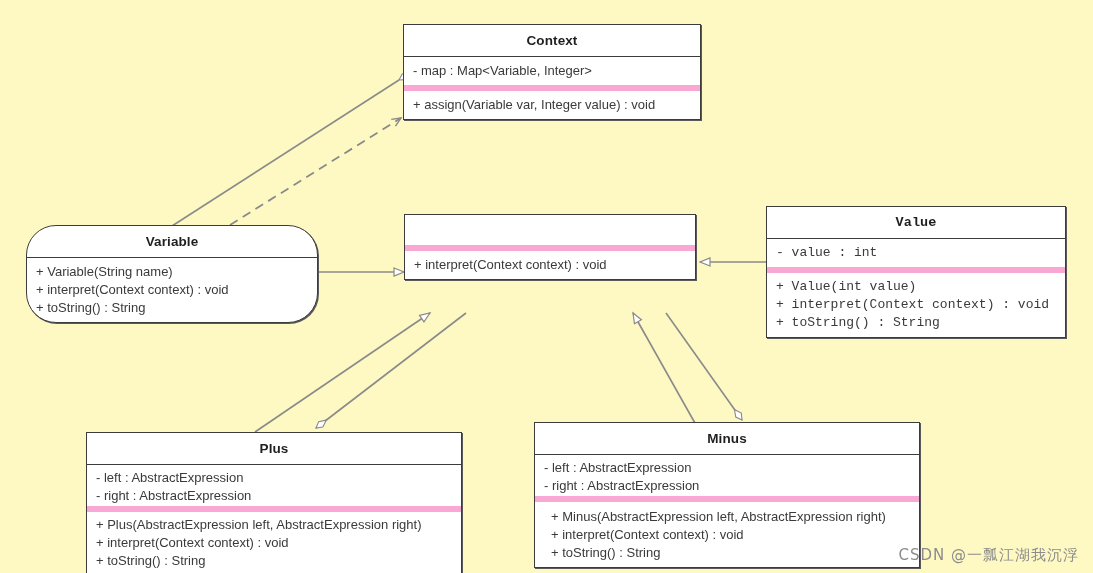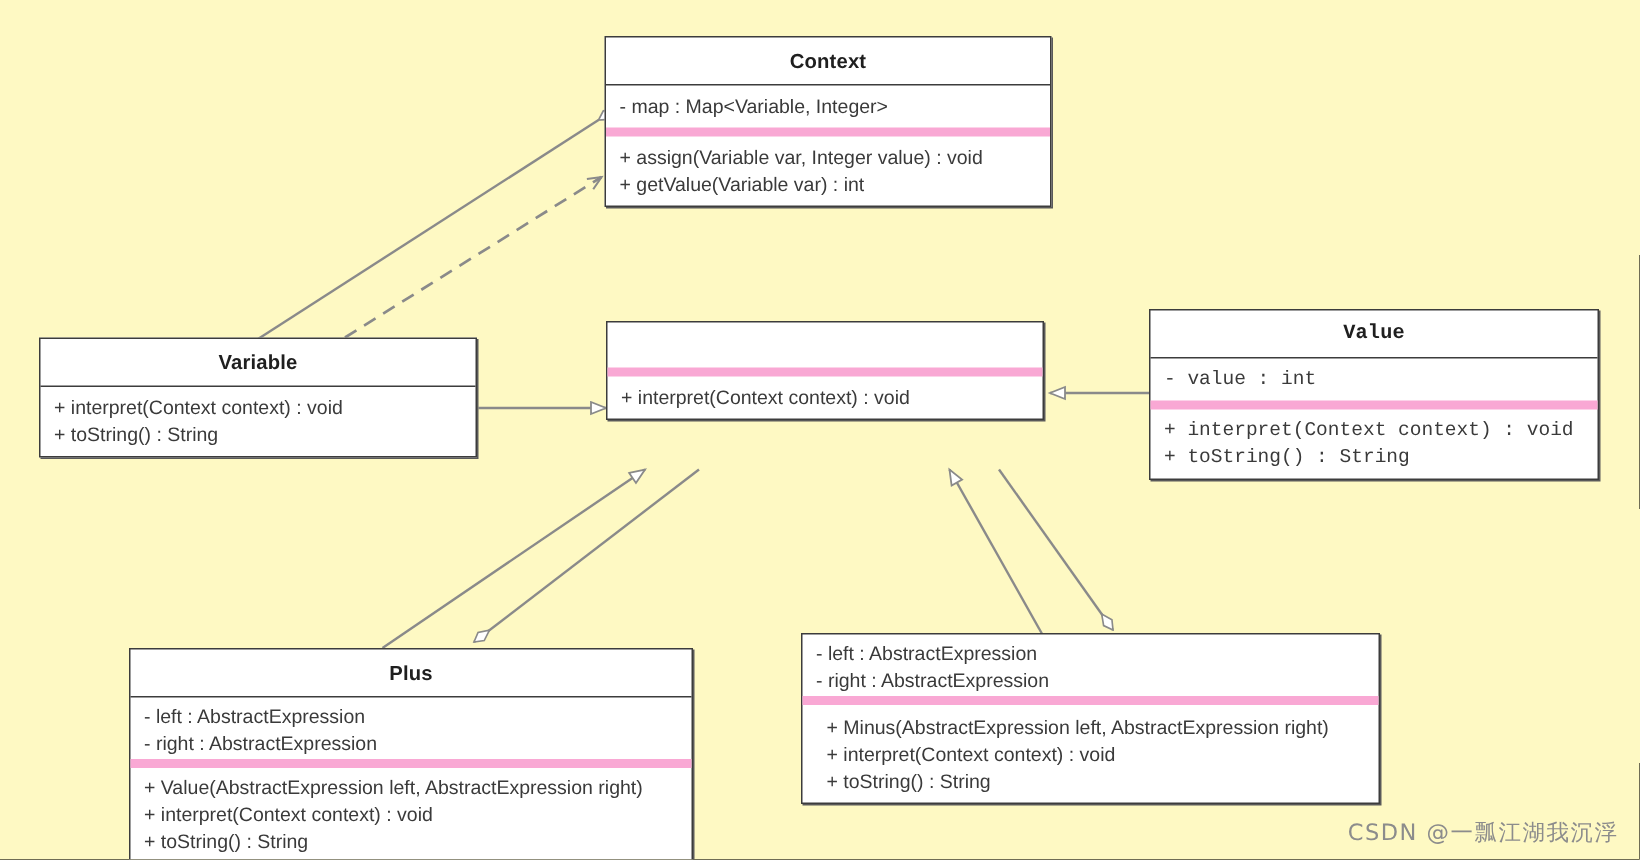--- a/index.html
+++ b/index.html
@@ -121,64 +121,66 @@
     </g>
   </svg>
 
   <div class="uml-class" style="left:403px; top:24px; width:298px;">
     <div class="uml-title">Context</div>
     <div class="uml-compartment">
       <div class="uml-line">- map : Map&lt;Variable, Integer&gt;</div>
     </div>
     <div class="uml-compartment">
       <div class="uml-line">+ assign(Variable var, Integer value) : void</div>
-      <div class="uml-line">+ getValue(Variable var) : int</div>
     </div>
   </div>
 
-  <div class="uml-class" style="left:26px; top:225px; width:292px;">
+  <div class="uml-class" style="left:26px; top:225px; width:292px;border-radius:30px;">
     <div class="uml-title">Variable</div>
     <div class="uml-compartment">
+      <div class="uml-line">+ Variable(String name)</div>
       <div class="uml-line">+ interpret(Context context) : void</div>
       <div class="uml-line">+ toString() : String</div>
     </div>
   </div>
 
   <div class="uml-class" style="left:404px; top:214px; width:292px;">
     <div class="uml-compartment empty"></div>
     <div class="uml-compartment">
       <div class="uml-line">+ interpret(Context context) : void</div>
     </div>
   </div>
 
   <div class="uml-class" style="left:766px; top:206px; width:300px;font-family:Liberation Mono, monospace;">
     <div class="uml-title">Value</div>
     <div class="uml-compartment">
       <div class="uml-line">- value : int</div>
     </div>
     <div class="uml-compartment">
+      <div class="uml-line">+ Value(int value)</div>
       <div class="uml-line">+ interpret(Context context) : void</div>
       <div class="uml-line">+ toString() : String</div>
     </div>
   </div>
 
   <div class="uml-class" style="left:86px; top:432px; width:376px;">
     <div class="uml-title">Plus</div>
     <div class="uml-compartment" style="padding-top:4px; padding-bottom:1px;">
       <div class="uml-line">- left : AbstractExpression</div>
       <div class="uml-line">- right : AbstractExpression</div>
     </div>
     <div class="uml-compartment" style="padding-top:4px;">
-      <div class="uml-line">+ Value(AbstractExpression left, AbstractExpression right)</div>
+      <div class="uml-line">+ Plus(AbstractExpression left, AbstractExpression right)</div>
       <div class="uml-line">+ interpret(Context context) : void</div>
       <div class="uml-line">+ toString() : String</div>
     </div>
   </div>
 
   <div class="uml-class" style="left:534px; top:422px; width:386px;">
+    <div class="uml-title">Minus</div>
     <div class="uml-compartment" style="padding-top:4px; padding-bottom:1px;">
       <div class="uml-line">- left : AbstractExpression</div>
       <div class="uml-line">- right : AbstractExpression</div>
     </div>
     <div class="uml-compartment" style="padding-top:6px;padding-left:16px;">
       <div class="uml-line">+ Minus(AbstractExpression left, AbstractExpression right)</div>
       <div class="uml-line">+ interpret(Context context) : void</div>
       <div class="uml-line">+ toString() : String</div>
     </div>
   </div>

